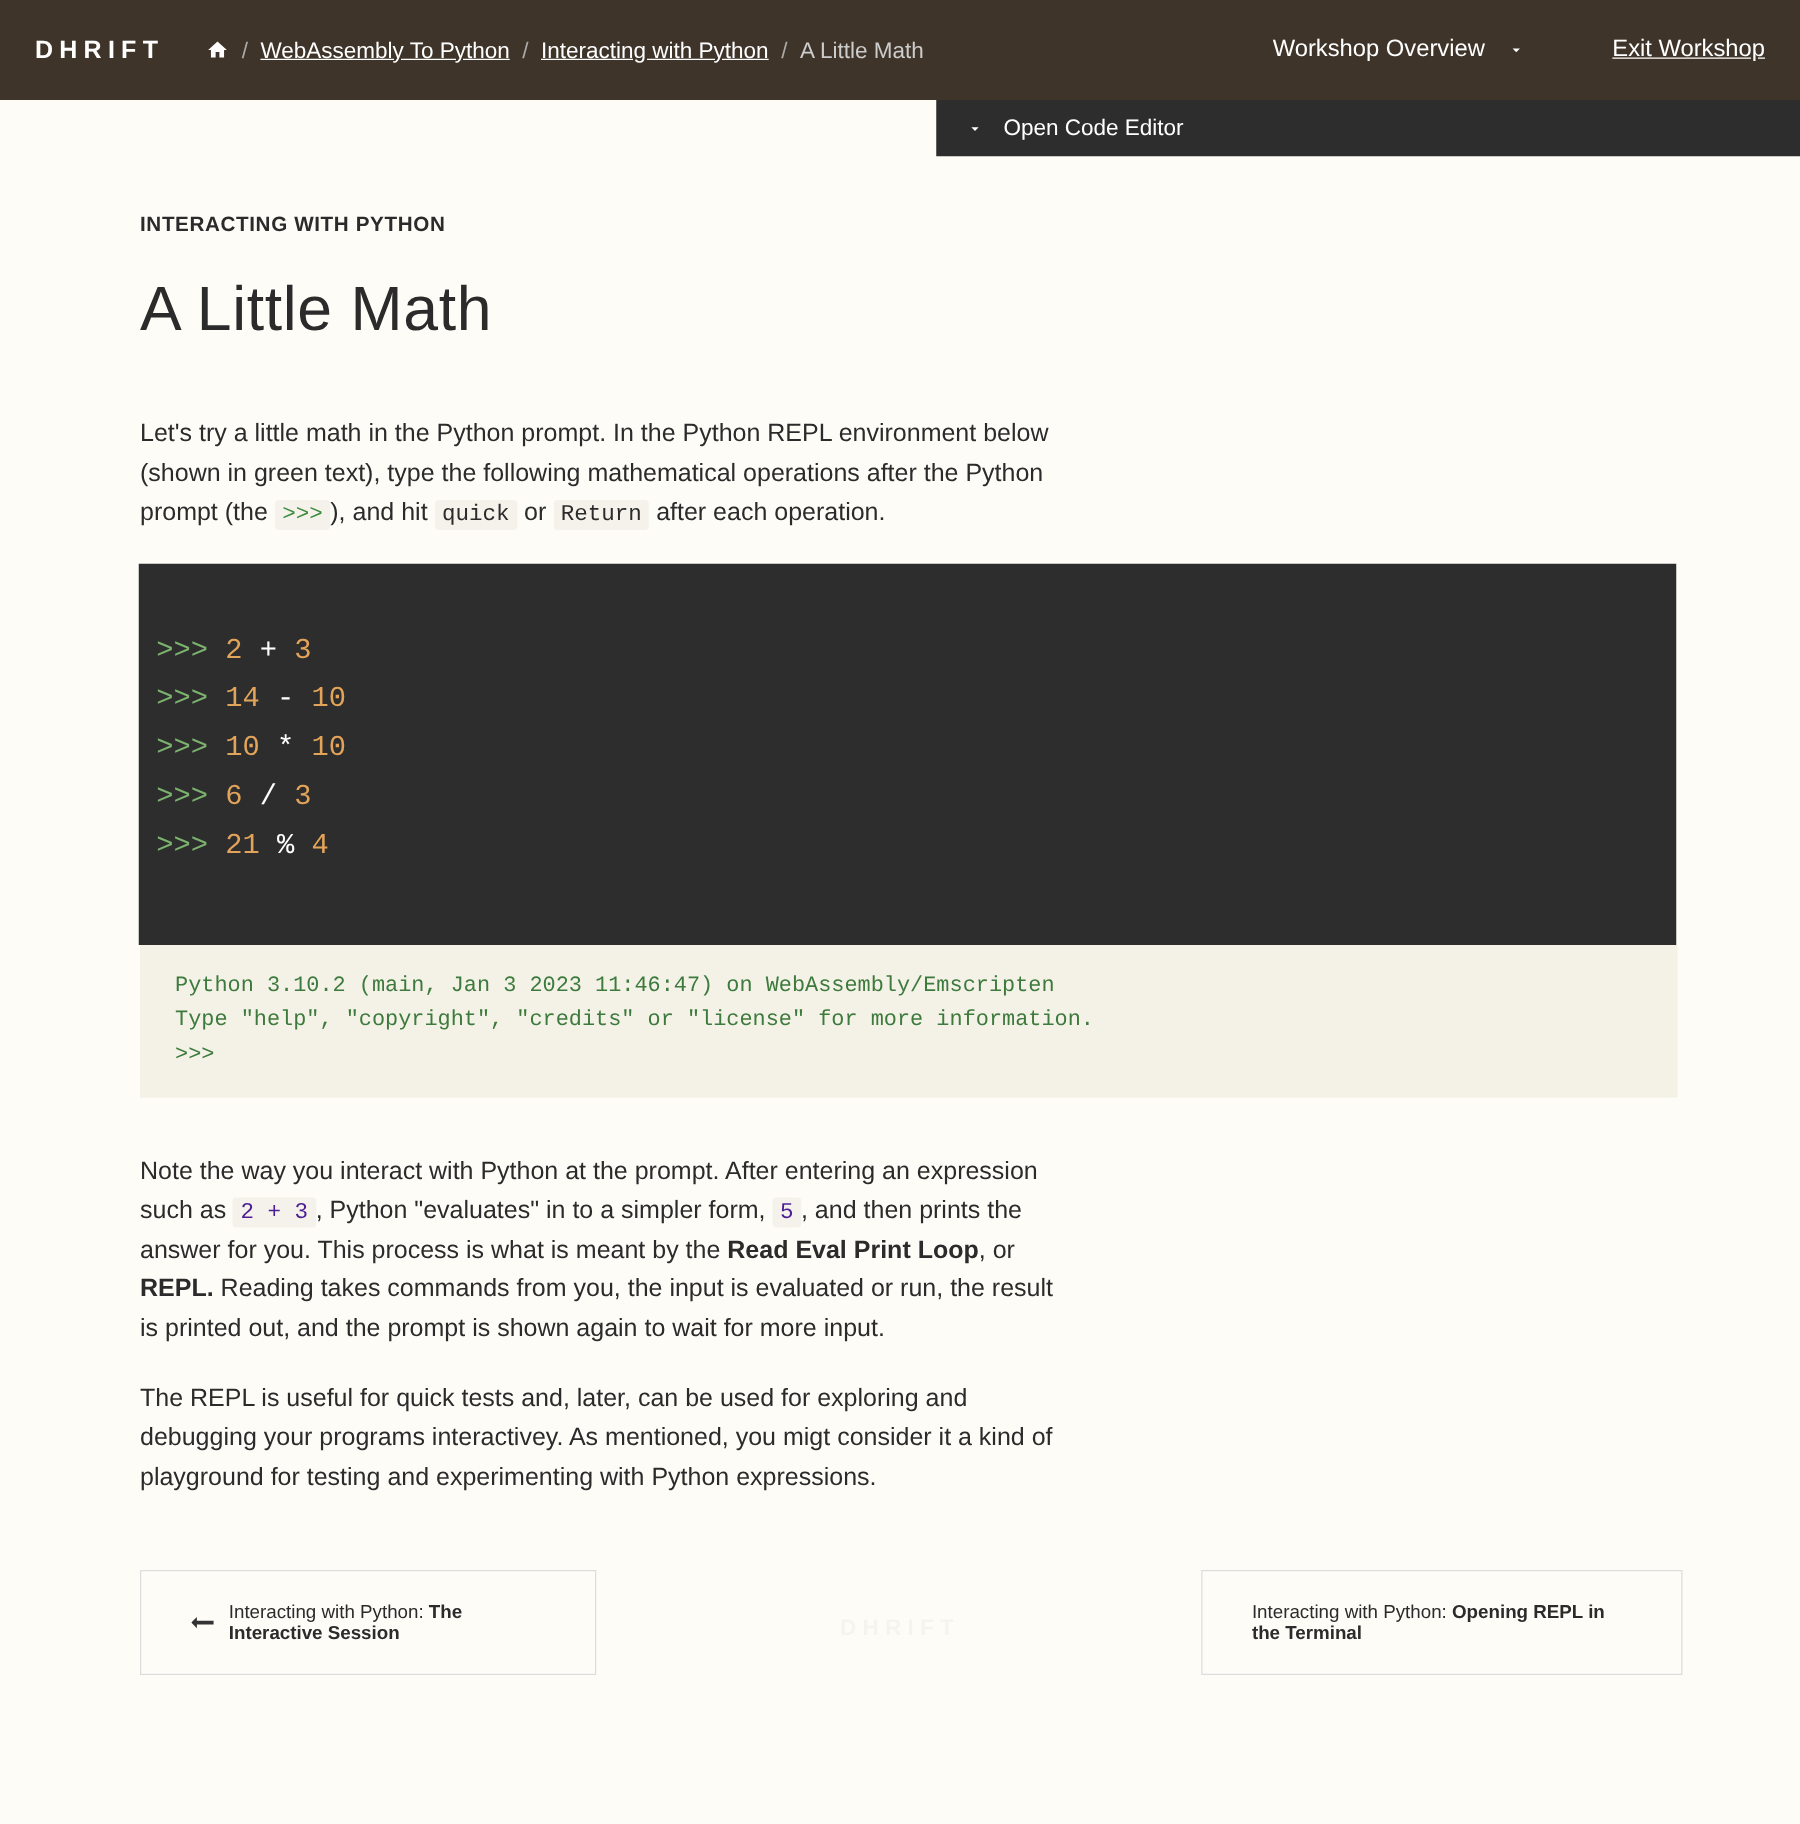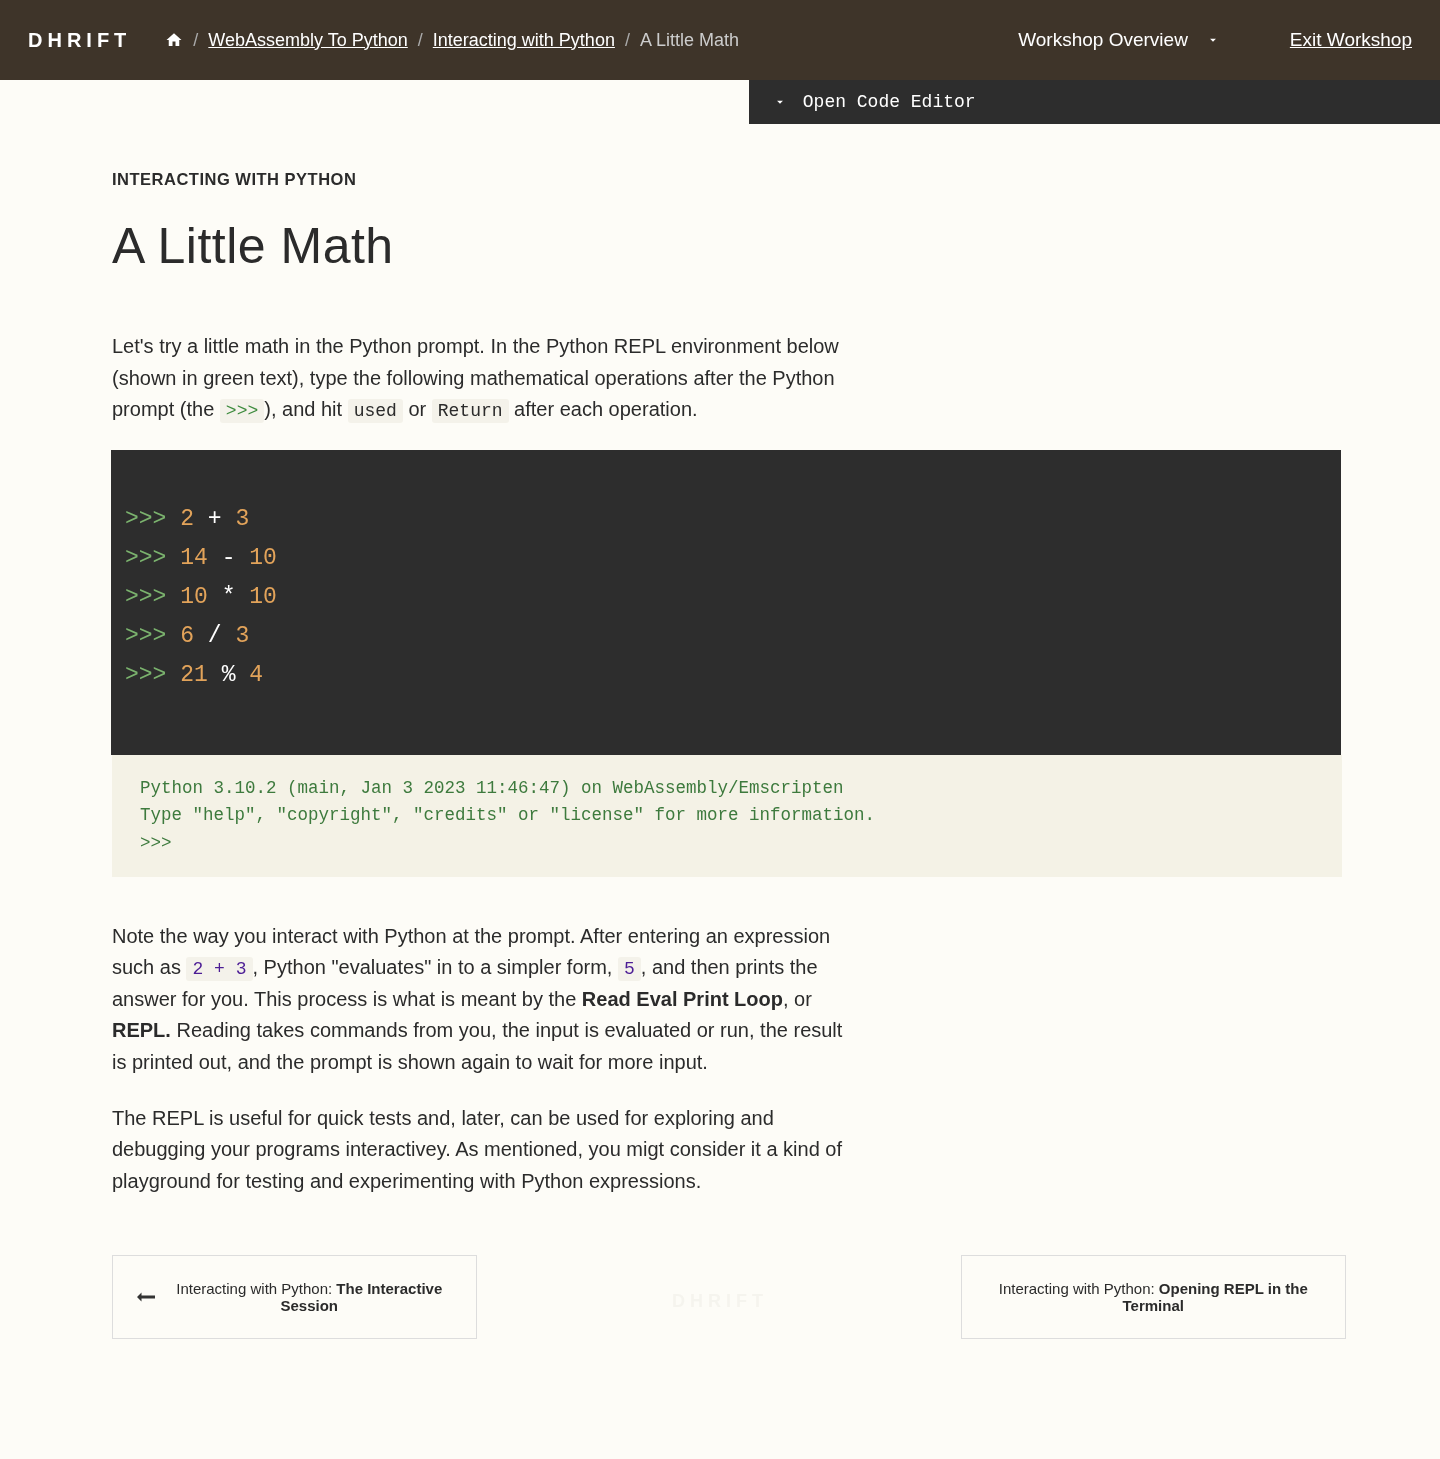--- a/index.html
+++ b/index.html
@@ -28,21 +28,21 @@
     .exit-link { text-decoration: underline; cursor: pointer; margin-left: 28px; }
     
     .editor-bar {
       background: #2d2d2d;
       color: #fff;
       display: flex;
       align-items: center;
       padding: 12px 24px;
       gap: 16px;
       margin-left: 52%;
-      font-family: Liberation Mono, monospace;
+      font-family: Liberation Sans, sans-serif;
       font-size: 18px;
       cursor: pointer;
     }
     .editor-bar .chevron { transform: rotate(0deg); }
     
     .content {
       max-width: 860px;
       margin: 0;
       padding: 46px 0 0 112px;
     }
@@ -89,29 +89,28 @@
     }
     
     .nav-cards {
       display: flex;
       gap: 484px;
       margin: 58px 0 0 0;
       width: 1234px;
     }
     .nav-card {
       border: 1px solid #ddd;
-      padding: 24px 24px;
+      padding: 24px 40px;
       display: flex;
       align-items: center;
       gap: 12px;
       font-size: 15px;
       cursor: pointer;
       background: #fdfcf7;
       width: 365px;
-      text-align: center;
     }
     .nav-card.right { justify-content: flex-end; width: 386px; }
     .nav-card strong { font-weight: 700; }
     .arrow-icon { width: 18px; height: 12px; fill: #333; flex-shrink: 0; }
     
     .dhrift-center {
       position: absolute;
       left: 50%;
       transform: translateX(-50%);
       color: #e8e6de;
@@ -162,21 +161,21 @@
     </svg>
   <span>Open Code Editor</span>
 </div>
 
 <div class="content-wrap">
 <div class="content">
   <div class="eyebrow">INTERACTING WITH PYTHON</div>
   <h1>A Little Math</h1>
 
   <p>
-    <span>Let's try a little math in the Python prompt. In the Python REPL environment below (shown in green text), type the following mathematical operations after the Python prompt (the </span><span class="code-inline green">&gt;&gt;&gt;</span><span>), and hit </span><span class="code-inline">used</span><span> or </span><span class="code-inline">Return</span><span> after each operation.</span>
+    <span>Let's try a little math in the Python prompt. In the Python REPL environment below (shown in green text), type the following mathematical operations after the Python prompt (the </span><span class="code-inline green">&gt;&gt;&gt;</span><span>), and hit </span><span class="code-inline">quick</span><span> or </span><span class="code-inline">Return</span><span> after each operation.</span>
   </p>
 
   <div class="code-block">
     <div><span class="prompt">&gt;&gt;&gt;</span> <span class="num">2</span> <span class="op">+</span> <span class="num">3</span></div>
     <div><span class="prompt">&gt;&gt;&gt;</span> <span class="num">14</span> <span class="op">-</span> <span class="num">10</span></div>
     <div><span class="prompt">&gt;&gt;&gt;</span> <span class="num">10</span> <span class="op">*</span> <span class="num">10</span></div>
     <div><span class="prompt">&gt;&gt;&gt;</span> <span class="num">6</span> <span class="op">/</span> <span class="num">3</span></div>
     <div><span class="prompt">&gt;&gt;&gt;</span> <span class="num">21</span> <span class="op">%</span> <span class="num">4</span></div>
   </div>
 

